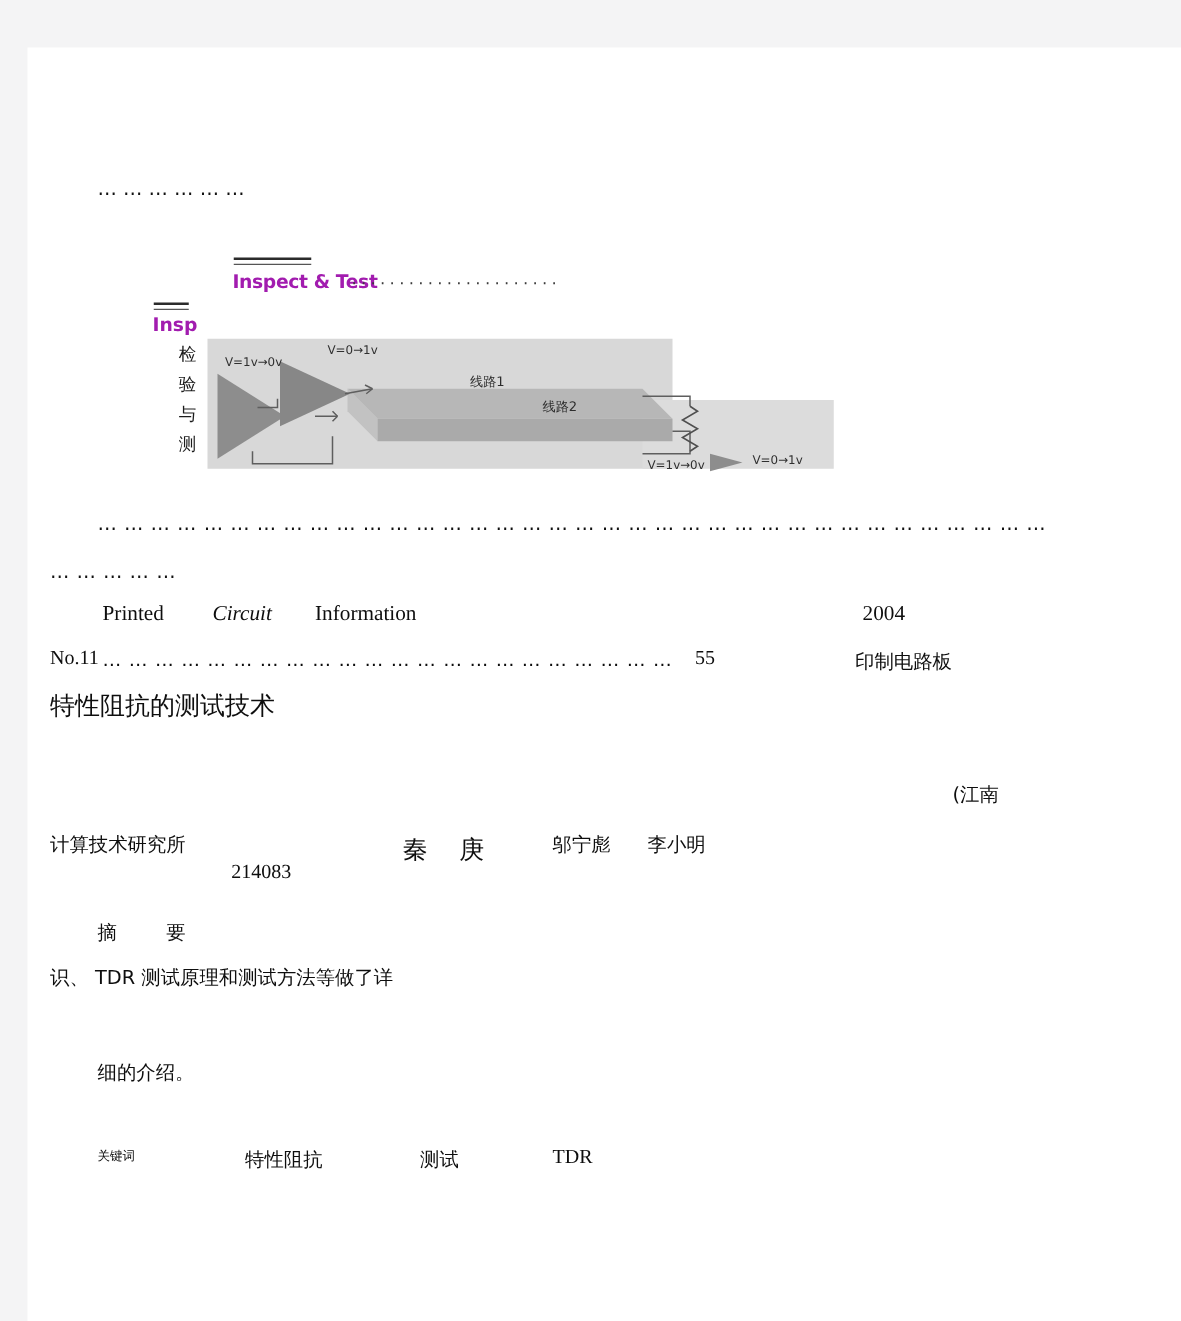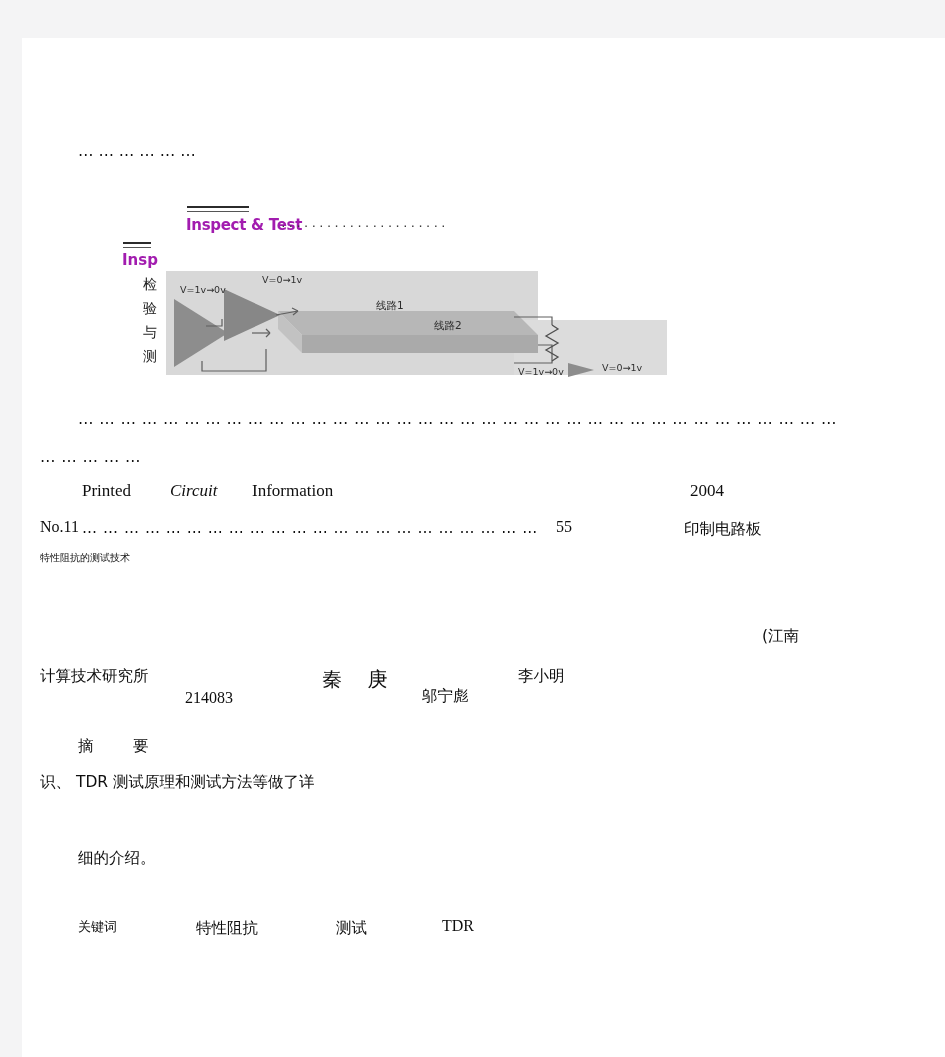--- a/index.html
+++ b/index.html
@@ -203,33 +203,33 @@
     <div class="j-line serif" style="left:60px; top:443px; font-size:17px;">Printed</div>
     <div class="j-line serif" style="left:148px; top:443px; font-size:17px;font-style:italic;">Circuit</div>
     <div class="j-line serif" style="left:230px; top:443px; font-size:17px;text-align:right;">Information</div>
     <div class="j-line serif" style="left:668px; top:443px; font-size:17px;">2004</div>
 
     <div class="j-line serif" style="left:18px; top:480px; font-size:16px;">No.11</div>
     <div class="j-line cn" style="left:60px; top:481px; font-size:15px; letter-spacing:0.6px;">… … … … … … … … … … … … … … … … … … … … … …</div>
     <div class="j-line serif" style="left:534px; top:480px; font-size:16px;">55</div>
     <div class="j-line cn" style="left:662px; top:481px; font-size:15.5px;">印制电路板</div>
 
-    <div class="j-line cn" style="left:18px; top:513px; font-size:10px;">特性阻抗的测试技术</div>
+    <div class="j-line cn" style="left:18px; top:513px; font-size:20px;">特性阻抗的测试技术</div>
 
     <div class="j-line cn" style="left:740px; top:588px; font-size:15.5px;">(江南</div>
 
     <div class="j-line cn" style="left:18px; top:628px; font-size:15.5px;">计算技术研究所</div>
     <div class="j-line serif" style="left:163px; top:627px; font-size:16px;margin-top:24px;">214083</div>
     <div class="j-line cn" style="left:300px; top:628px; font-size:20px;">秦    庚</div>
-    <div class="j-line cn" style="left:400px; top:628px; font-size:15.5px;margin-top:20px;">邬宁彪</div>
+    <div class="j-line cn" style="left:420px; top:628px; font-size:15.5px;">邬宁彪</div>
     <div class="j-line cn" style="left:496px; top:628px; font-size:15.5px;">李小明</div>
 
     <div class="j-line cn" style="left:56px; top:698px; font-size:15.5px;">摘        要</div>
     <div class="j-line cn" style="left:18px; top:734px; font-size:15.5px;">识、 TDR 测试原理和测试方法等做了详</div>
     <div class="j-line cn" style="left:56px; top:810px; font-size:15.5px;">细的介绍。</div>
 
-    <div class="j-line cn" style="left:56px; top:880px; font-size:13px;">关键词</div>
+    <div class="j-line cn" style="left:56px; top:880px; font-size:10px;">关键词</div>
     <div class="j-line cn" style="left:174px; top:880px; font-size:15.5px;">特性阻抗</div>
     <div class="j-line cn" style="left:314px; top:880px; font-size:15.5px;">测试</div>
     <div class="j-line serif" style="left:420px; top:879px; font-size:16px;">TDR</div>
 
   </div>
 </div>
 
 </body></html>

